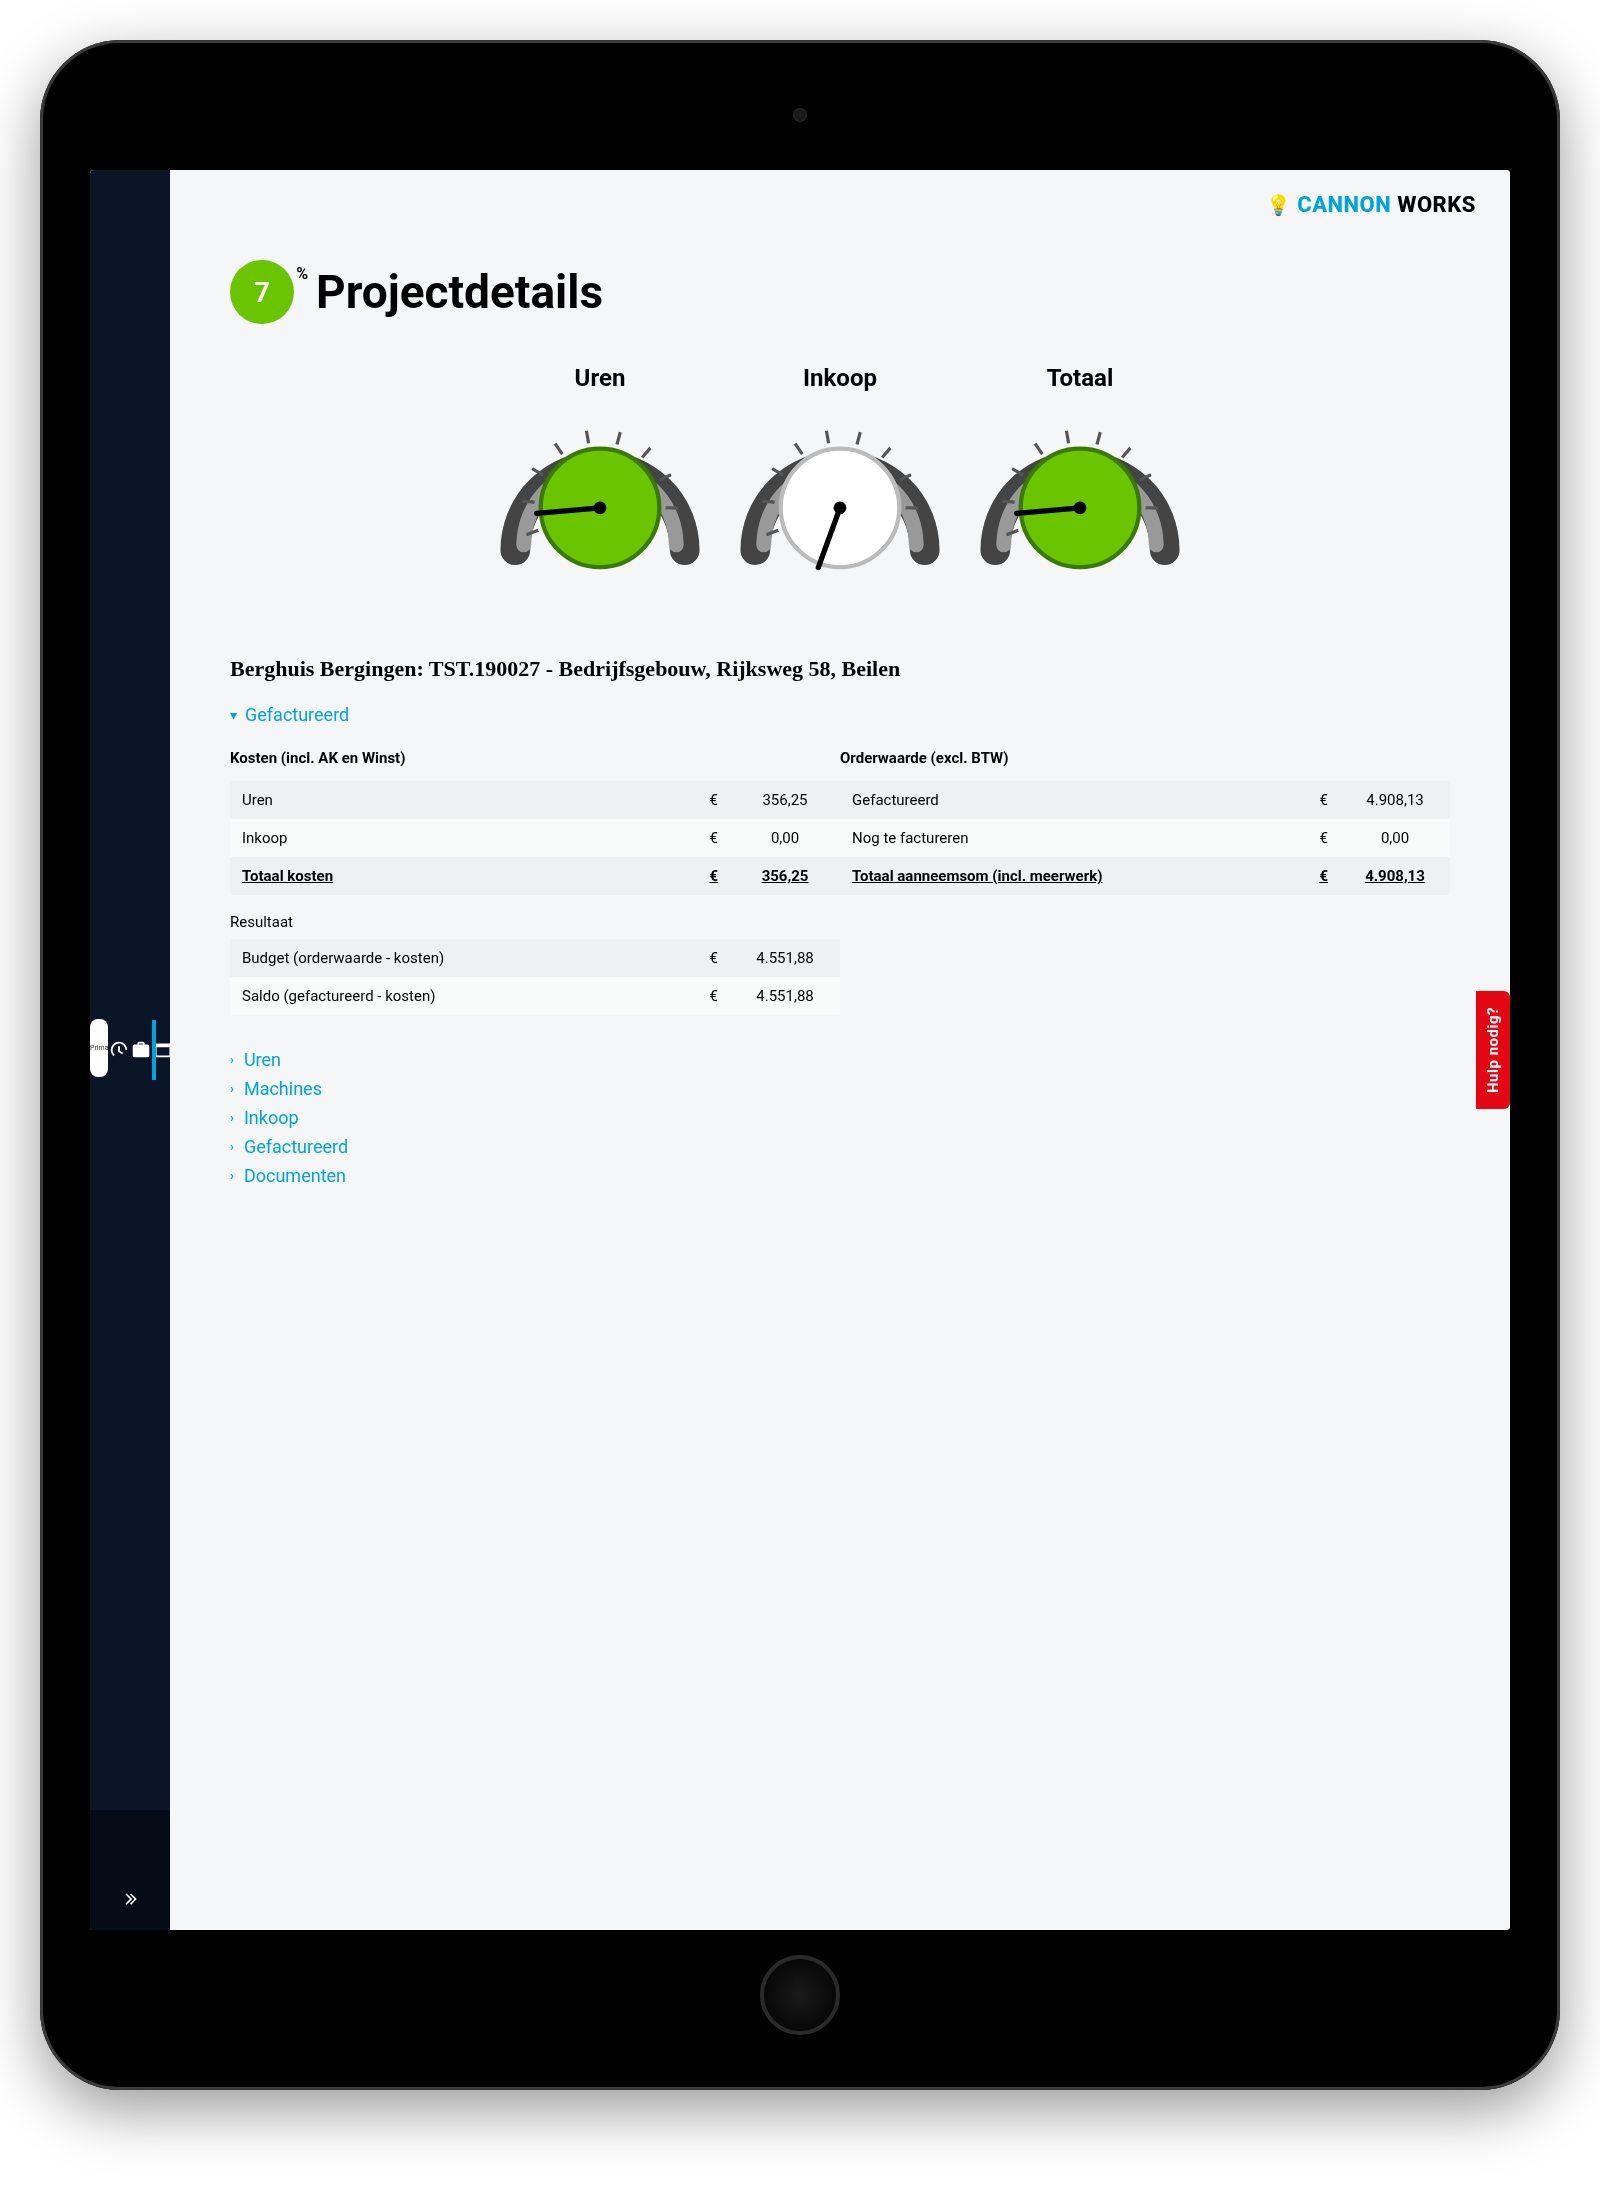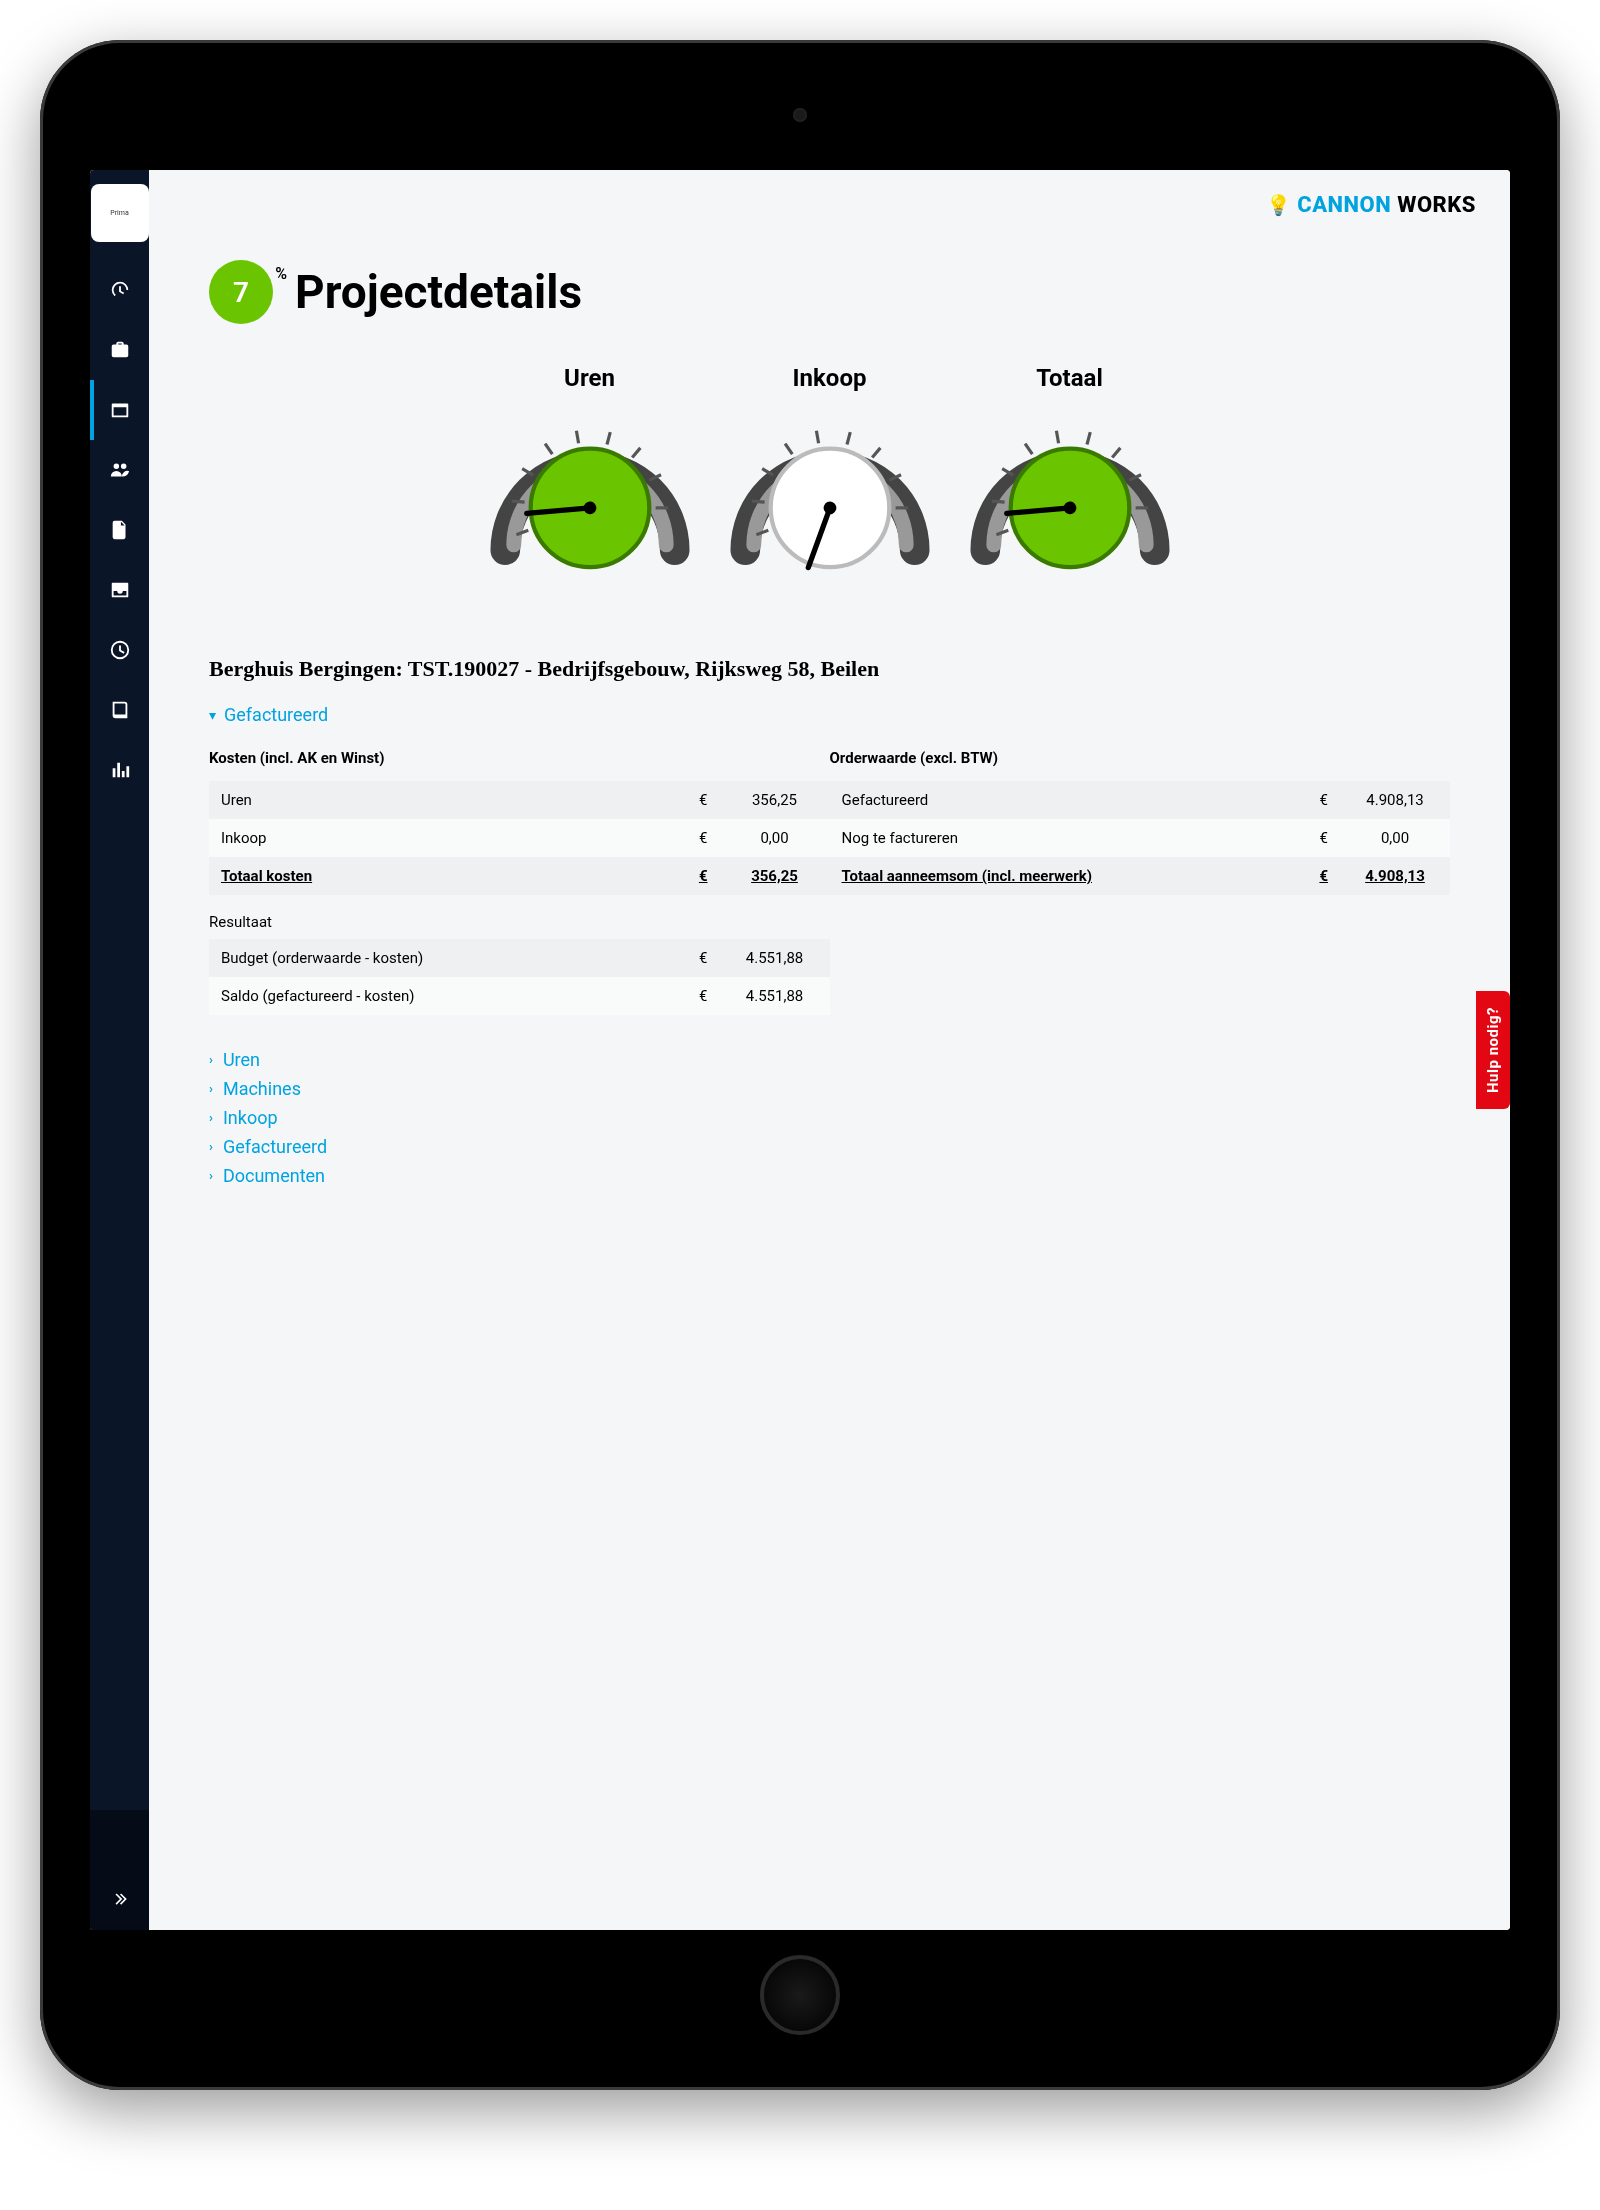--- a/index.html
+++ b/index.html
@@ -31,22 +31,22 @@
     background: radial-gradient(circle, #1a1a1a, #000);
   }
   .screen {
     width: 100%; height: 1760px;
     background: #fff; border-radius: 4px; overflow: hidden;
     display: flex; position: relative;
   }
 
   
   .sidebar {
-    width: 59px; background: #0b1528;
-    display: flex; flex-direction: column; align-items: center;
+    width: 80px; background: #0b1528;
+    display: flex; flex-direction: row; align-items: center;
     position: relative;
   }
   .logo-box {
     width: 58px; height: 58px; background: #fff; border-radius: 8px;
     margin: 14px 0 18px; display:flex; align-items:center; justify-content:center;
     font-size: 9px; color:#6aa84f; font-weight:700; line-height:1; text-align:center;
   }
   .logo-box span { display:block; font-size:7px; color:#333; font-weight:400;}
   .nav-item {
     width: 100%; height: 60px;

